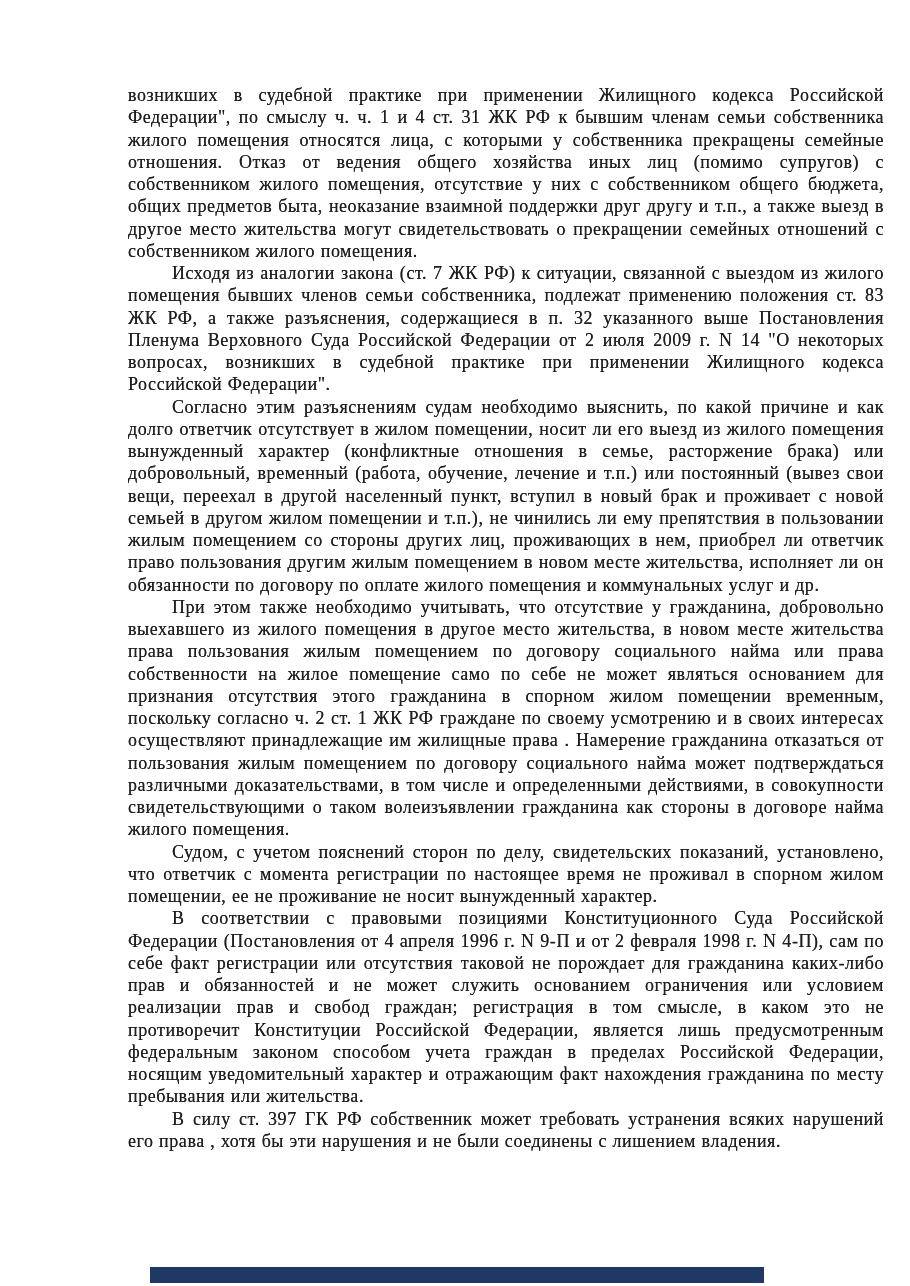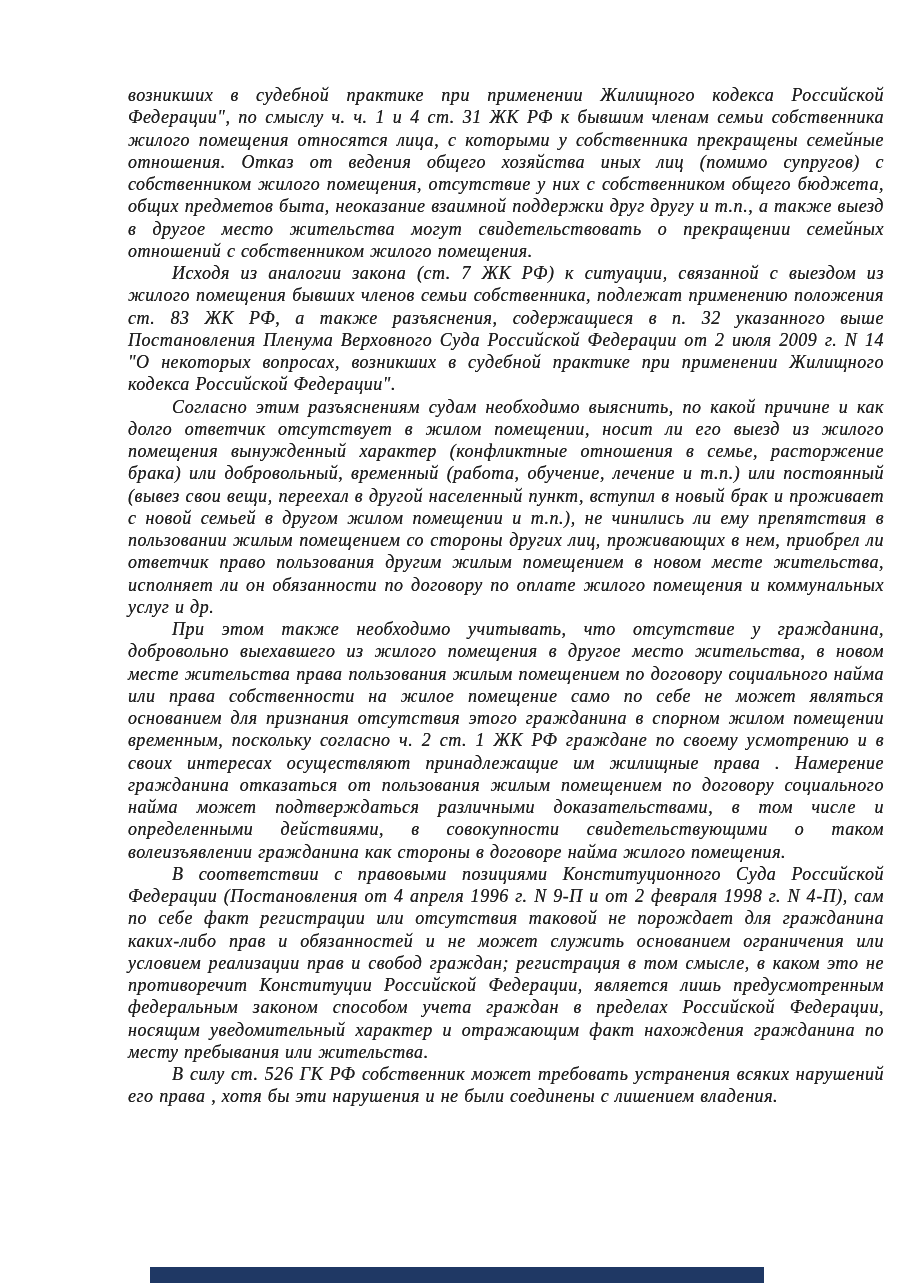--- a/index.html
+++ b/index.html
@@ -7,21 +7,20 @@
     padding: 0;
     background: #ffffff;
   }
   .page {
     position: relative;
     width: 910px;
     height: 1286px;
     background: #ffffff;
     overflow: hidden;
     font-family: "Liberation Serif", "DejaVu Serif", serif;
-    font-style: italic;
   }
   .content {
     position: absolute;
     left: 128px;
     top: 84px;
     width: 756px;
   }
   .content p {
     margin: 0;
     padding: 0;
@@ -47,17 +46,18 @@
 </style>
 </head>
 <body>
 
 <div class="page">
   <div class="content">
     <p>возникших в судебной практике при применении Жилищного кодекса Российской Федерации", по смыслу ч. ч. 1 и 4 ст. 31 ЖК РФ к бывшим членам семьи собственника жилого помещения относятся лица, с которыми у собственника прекращены семейные отношения. Отказ от ведения общего хозяйства иных лиц (помимо супругов) с собственником жилого помещения, отсутствие у них с собственником общего бюджета, общих предметов быта, неоказание взаимной поддержки друг другу и т.п., а также выезд в другое место жительства могут свидетельствовать о прекращении семейных отношений с собственником жилого помещения.</p>
     <p class="indent">Исходя из аналогии закона (ст. 7 ЖК РФ) к ситуации, связанной с выездом из жилого помещения бывших членов семьи собственника, подлежат применению положения ст. 83 ЖК РФ, а также разъяснения, содержащиеся в п. 32 указанного выше Постановления Пленума Верховного Суда Российской Федерации от 2 июля 2009 г. N 14 "О некоторых вопросах, возникших в судебной практике при применении Жилищного кодекса Российской Федерации".</p>
     <p class="indent">Согласно этим разъяснениям судам необходимо выяснить, по какой причине и как долго ответчик отсутствует в жилом помещении, носит ли его выезд из жилого помещения вынужденный характер (конфликтные отношения в семье, расторжение брака) или добровольный, временный (работа, обучение, лечение и т.п.) или постоянный (вывез свои вещи, переехал в другой населенный пункт, вступил в новый брак и проживает с новой семьей в другом жилом помещении и т.п.), не чинились ли ему препятствия в пользовании жилым помещением со стороны других лиц, проживающих в нем, приобрел ли ответчик право пользования другим жилым помещением в новом месте жительства, исполняет ли он обязанности по договору по оплате жилого помещения и коммунальных услуг и др.</p>
     <p class="indent">При этом также необходимо учитывать, что отсутствие у гражданина, добровольно выехавшего из жилого помещения в другое место жительства, в новом месте жительства права пользования жилым помещением по договору социального найма или права собственности на жилое помещение само по себе не может являться основанием для признания отсутствия этого гражданина в спорном жилом помещении временным, поскольку согласно ч. 2 ст. 1 ЖК РФ граждане по своему усмотрению и в своих интересах осуществляют принадлежащие им жилищные права . Намерение гражданина отказаться от пользования жилым помещением по договору социального найма может подтверждаться различными доказательствами, в том числе и определенными действиями, в совокупности свидетельствующими о таком волеизъявлении гражданина как стороны в договоре найма жилого помещения.</p>
+    <p class="indent">Судом, с учетом пояснений сторон по делу, свидетельских показаний, установлено, что ответчик с момента регистрации по настоящее время не проживал в спорном жилом помещении, ее не проживание не носит вынужденный характер.</p>
     <p class="indent">В соответствии с правовыми позициями Конституционного Суда Российской Федерации (Постановления от 4 апреля 1996 г. N 9-П и от 2 февраля 1998 г. N 4-П), сам по себе факт регистрации или отсутствия таковой не порождает для гражданина каких-либо прав и обязанностей и не может служить основанием ограничения или условием реализации прав и свобод граждан; регистрация в том смысле, в каком это не противоречит Конституции Российской Федерации, является лишь предусмотренным федеральным законом способом учета граждан в пределах Российской Федерации, носящим уведомительный характер и отражающим факт нахождения гражданина по месту пребывания или жительства.</p>
-    <p class="indent">В силу ст. 526 ГК РФ собственник может требовать устранения всяких нарушений его права , хотя бы эти нарушения и не были соединены с лишением владения.</p>
+    <p class="indent">В силу ст. 397 ГК РФ собственник может требовать устранения всяких нарушений его права , хотя бы эти нарушения и не были соединены с лишением владения.</p>
   </div>
   <div class="bottom-bar"></div>
 </div>
 
 </body></html>

